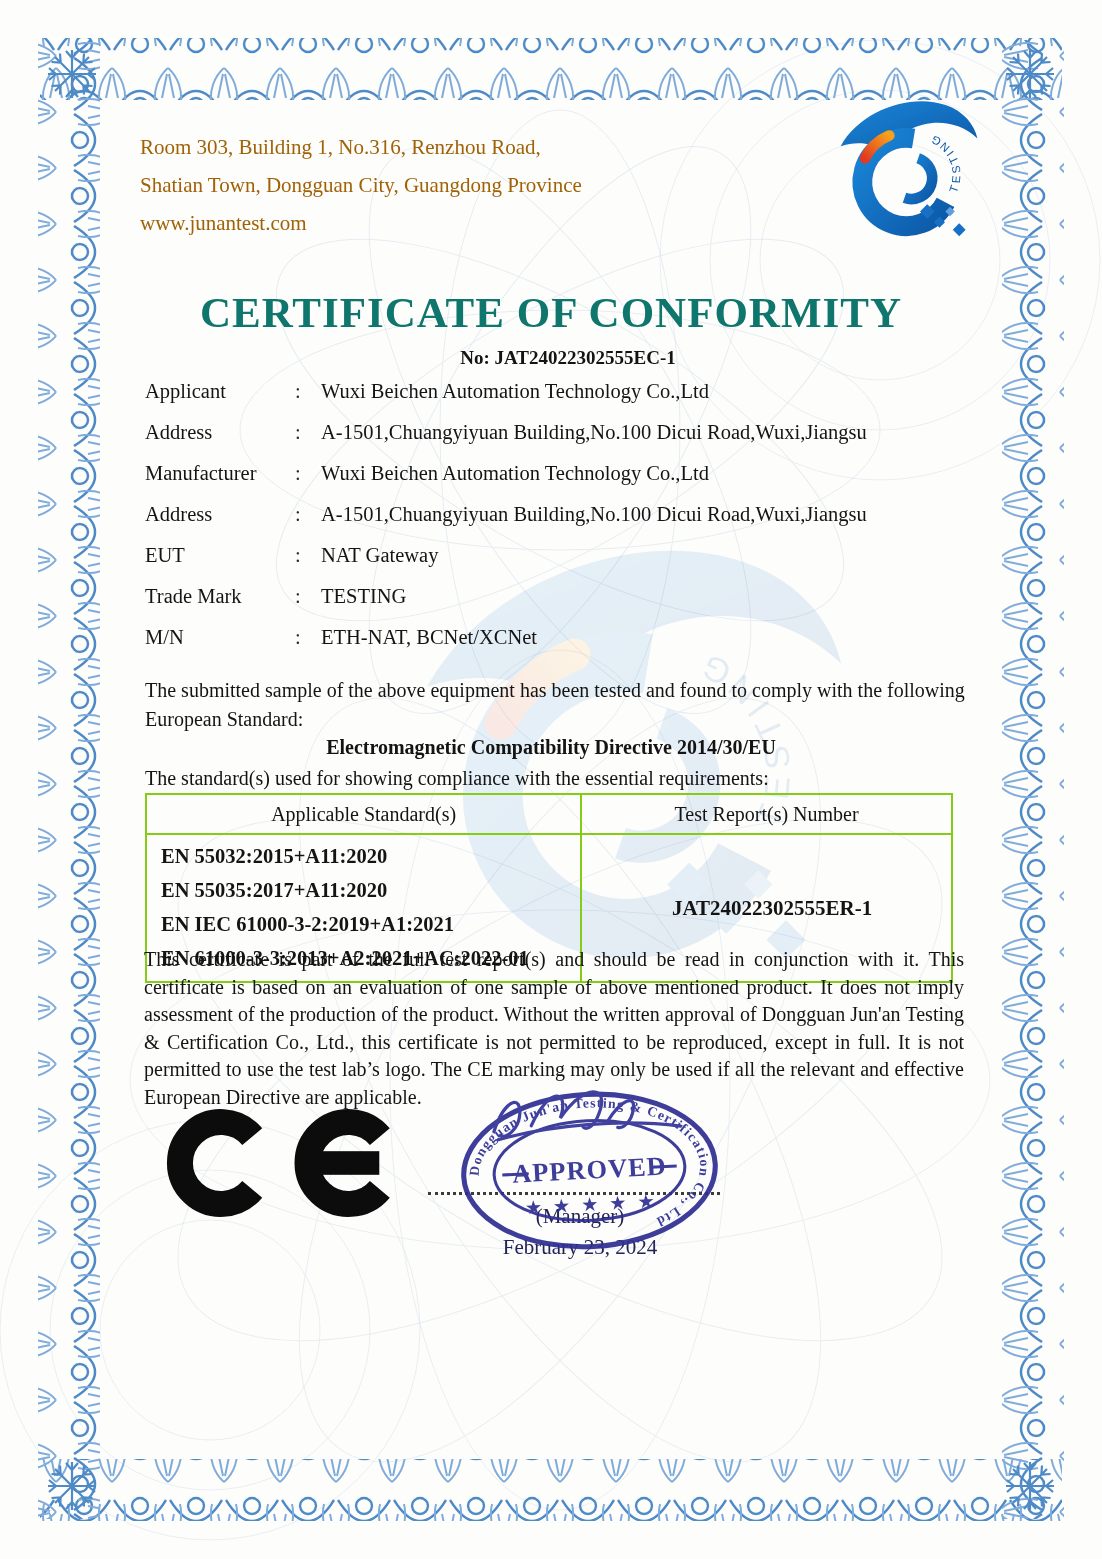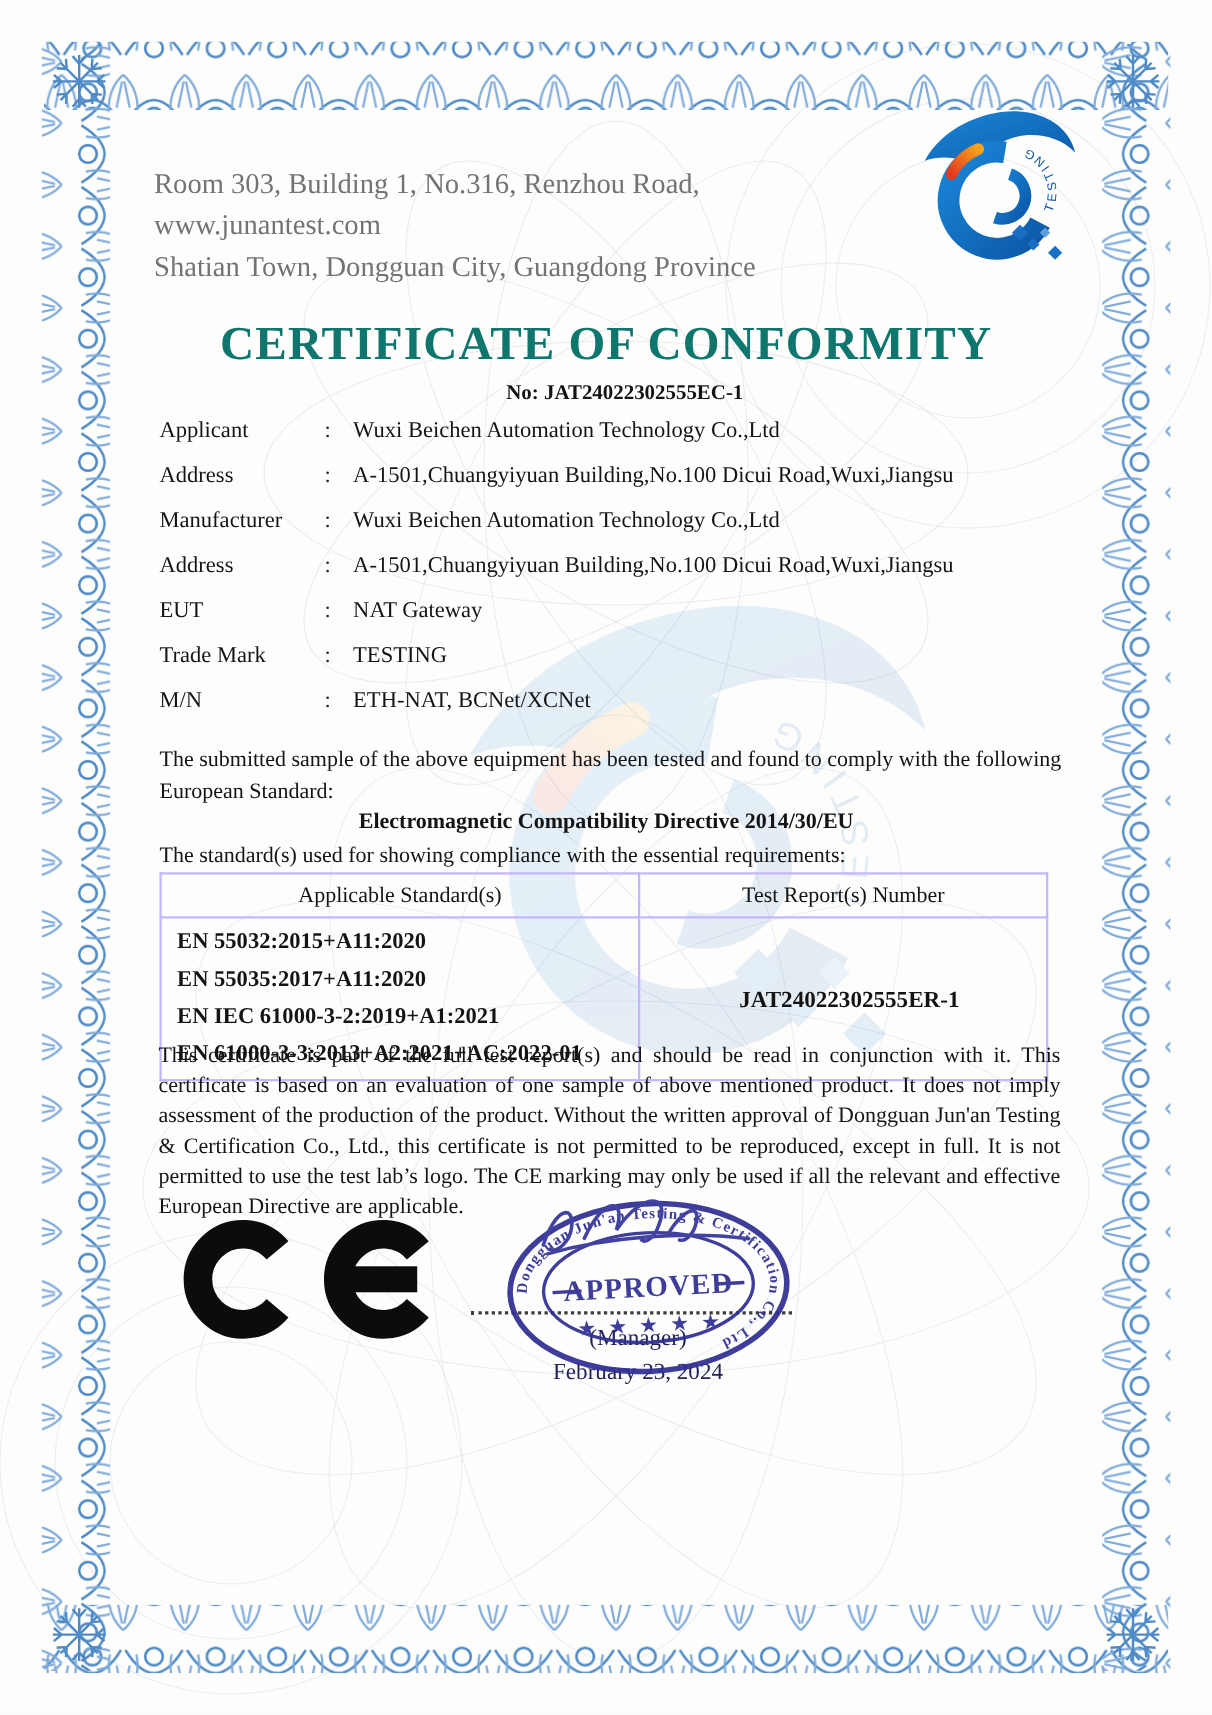--- a/index.html
+++ b/index.html
@@ -4,40 +4,40 @@
 <style>
   html,body { margin:0; padding:0; background:#e9e9e9; }
   .page {
     position:relative; width:1102px; height:1559px; margin:0 auto;
     background:#fdfdfc; overflow:hidden;
     font-family:"Liberation Serif","DejaVu Serif",serif; color:#141414;
   }
   .bg-svg { position:absolute; inset:0; z-index:0; }
   .content { position:absolute; inset:0; z-index:1; }
 
-  .address-block { position:absolute; left:140px; top:148px; font-size:26px; line-height:38px; color:#737373; }
+  .address-block { position:absolute; left:140px; top:128px; font-size:21px; line-height:38px; color:#a16207; }
   .logo-box { position:absolute; left:830px; top:96px; width:152px; height:152px; }
 
   .title { position:absolute; left:0; right:0; top:288px; text-align:center;
            font-size:43px; font-weight:bold; letter-spacing:1px; color:#0f766e; }
   .cert-no { position:absolute; left:0; right:0; top:347px; text-align:center;
              font-size:19px; font-weight:bold;margin-left:34px; }
 
   .fields { position:absolute; left:145px; top:380px; width:820px; }
   .field-row { display:flex; height:41px; align-items:flex-start; font-size:20.5px; }
   .field-label { width:150px; flex:0 0 150px; }
   .field-colon { width:26px; flex:0 0 26px; color:#2a2a2a; }
   .field-value { flex:1; }
 
   .statement { position:absolute; left:145px; top:676px; width:822px; font-size:20px; line-height:29px; }
   .directive { position:absolute; left:0; right:0; top:736px; text-align:center; font-size:20px; font-weight:bold; }
   .standards-intro { position:absolute; left:145px; top:767px; width:822px; font-size:20px; }
 
   .std-table { position:absolute; left:145px; top:793px; width:808px; border-collapse:collapse; }
-  .std-table th, .std-table td { border:2px solid #c4b5fd; }
+  .std-table th, .std-table td { border:2px solid #84cc16; }
   .std-table th { font-weight:normal; font-size:20px; height:36px; text-align:center; }
   .col-std { width:54%; }
   .col-rep { width:46%; }
   .std-lines { padding:4px 6px 6px 14px; }
   .std-line { font-size:20.5px; font-weight:bold; line-height:34px; white-space:nowrap; }
   .report-cell { text-align:center; font-size:21px; font-weight:bold;padding-left:12px; }
 
   .disclaimer { position:absolute; left:144px; top:946px; width:820px; font-size:20px; line-height:27.6px; text-align:justify; }
 
   .ce-box { position:absolute; left:158px; top:1096px; width:252px; }
@@ -173,22 +173,22 @@
       <use href="#flake" transform="translate(1030,74)"></use>
       <use href="#flake" transform="translate(72,1486)"></use>
       <use href="#flake" transform="translate(1030,1486)"></use>
     </g>
   </svg>
 
   <div class="content">
 
     <div class="address-block">
       <div>Room 303, Building 1, No.316, Renzhou Road,</div>
+      <div>Shatian Town, Dongguan City, Guangdong Province</div>
       <div>www.junantest.com</div>
-      <div>Shatian Town, Dongguan City, Guangdong Province</div>
     </div>
 
     <div class="logo-box">
       <svg width="152" height="152" viewBox="0 0 100 100">
           <use href="#lablogo"></use>
         </svg>
     </div>
 
     <div class="title">CERTIFICATE OF CONFORMITY</div>
     <div class="cert-no">No: JAT24022302555EC-1</div>

